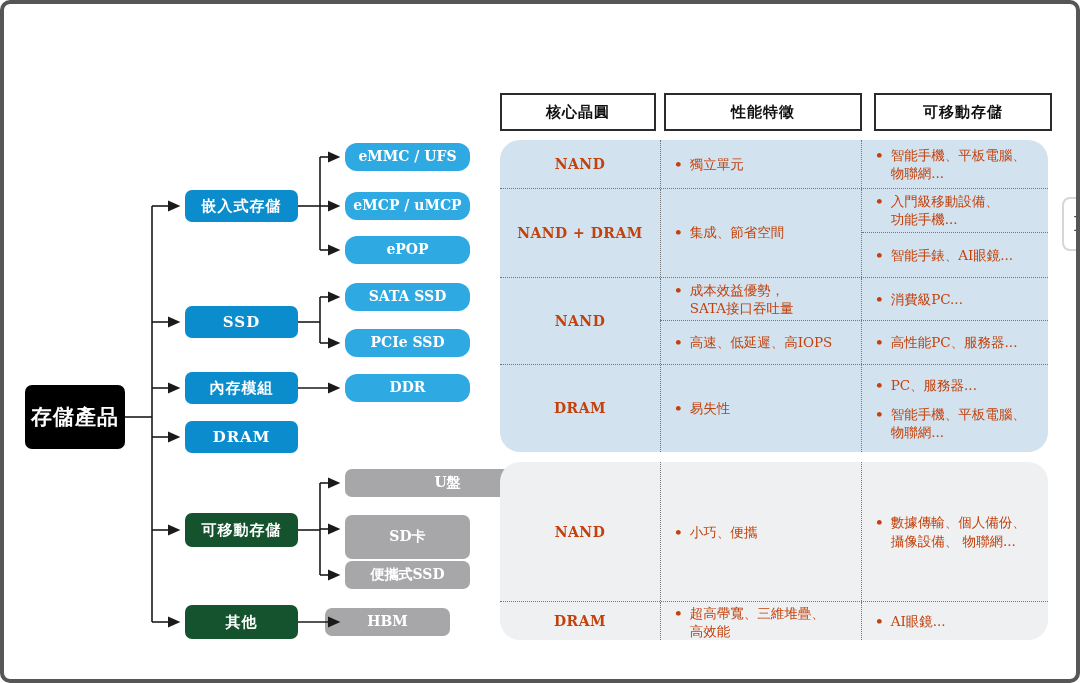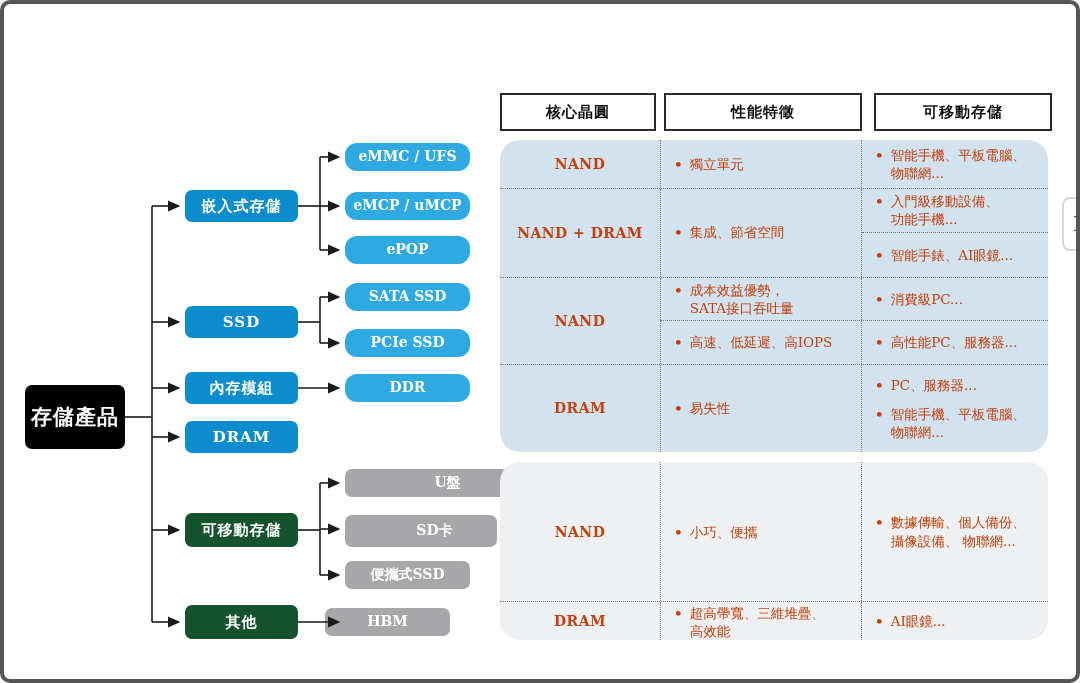--- a/index.html
+++ b/index.html
@@ -127,21 +127,21 @@
   </div>
   <div class="node l2b" style="left:345px;top:329px;width:125px;height:28px;">
     <span>PCIe SSD</span>
   </div>
   <div class="node l2b" style="left:345px;top:374px;width:125px;height:28px;">
     <span>DDR</span>
   </div>
   <div class="node l2g" style="left:345px;top:469px;width:125px;height:28px;padding-left:40px;">
     <span>U盤</span>
   </div>
-  <div class="node l2g" style="left:345px;top:515px;width:125px;height:32px;padding-left:27px;">
+  <div class="node l2g" style="left:345px;top:515px;width:125px;height:44px;">
     <span>SD卡</span>
   </div>
   <div class="node l2g" style="left:345px;top:561px;width:125px;height:28px;">
     <span>便攜式SSD</span>
   </div>
   <div class="node l2g" style="left:325px;top:608px;width:125px;height:28px;">
     <span>HBM</span>
   </div>
 
   <div class="hdr" style="left:500px;top:93px;width:152px;height:34px;">

